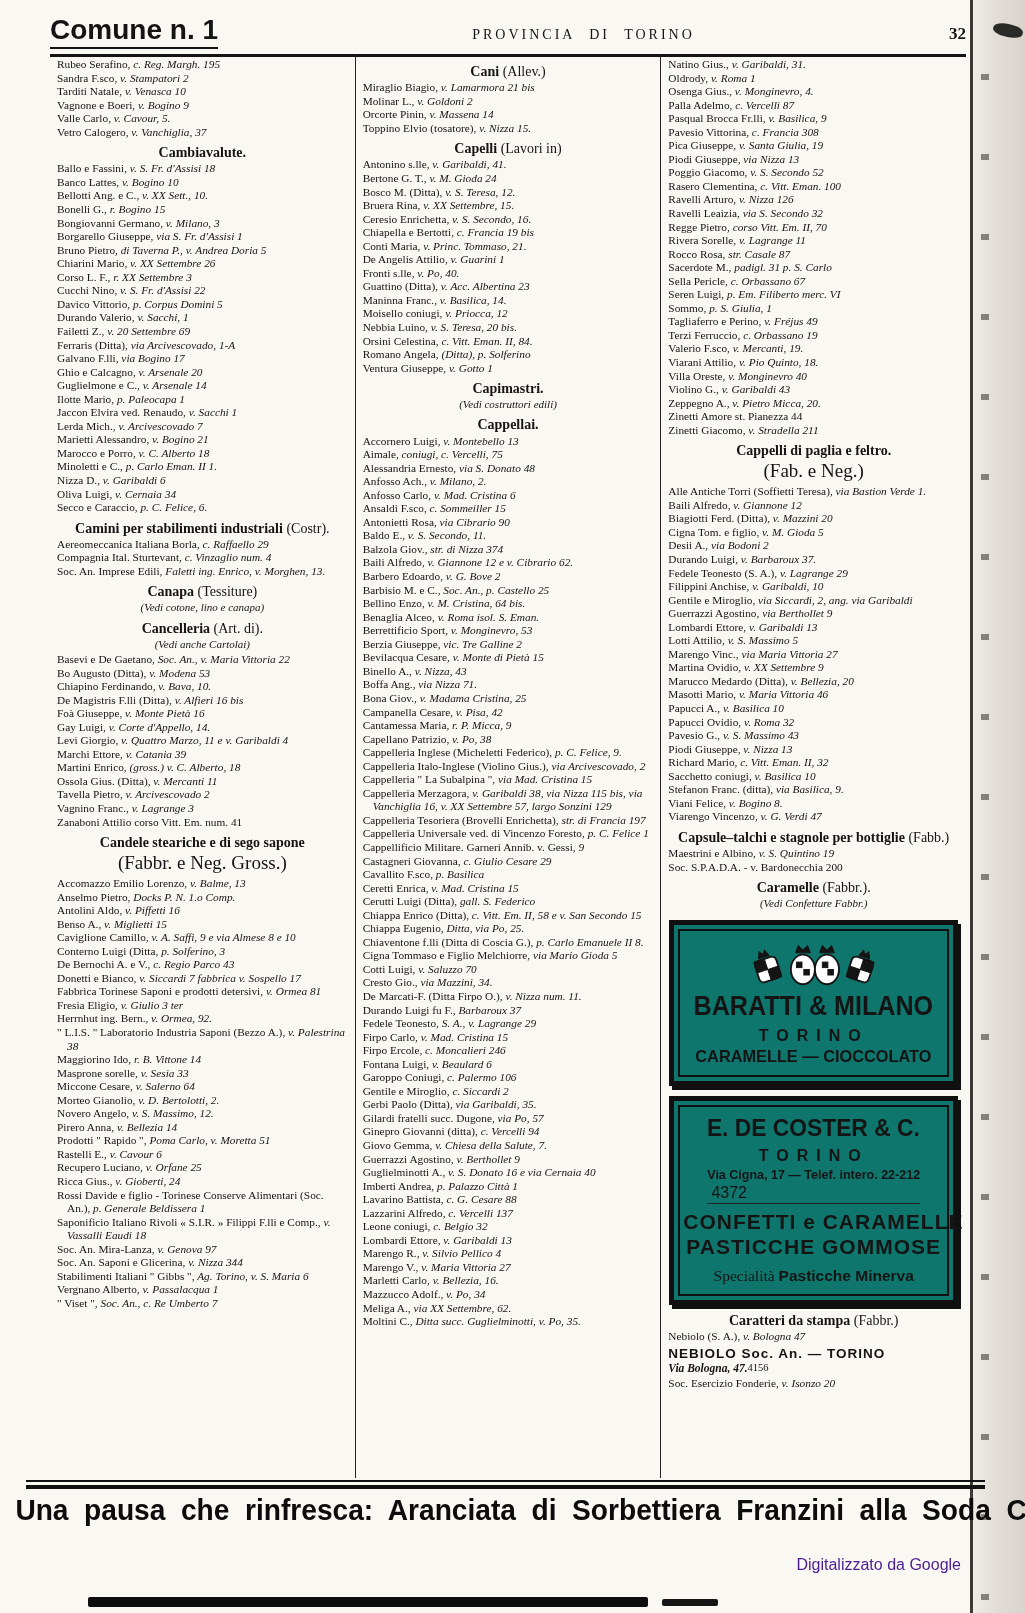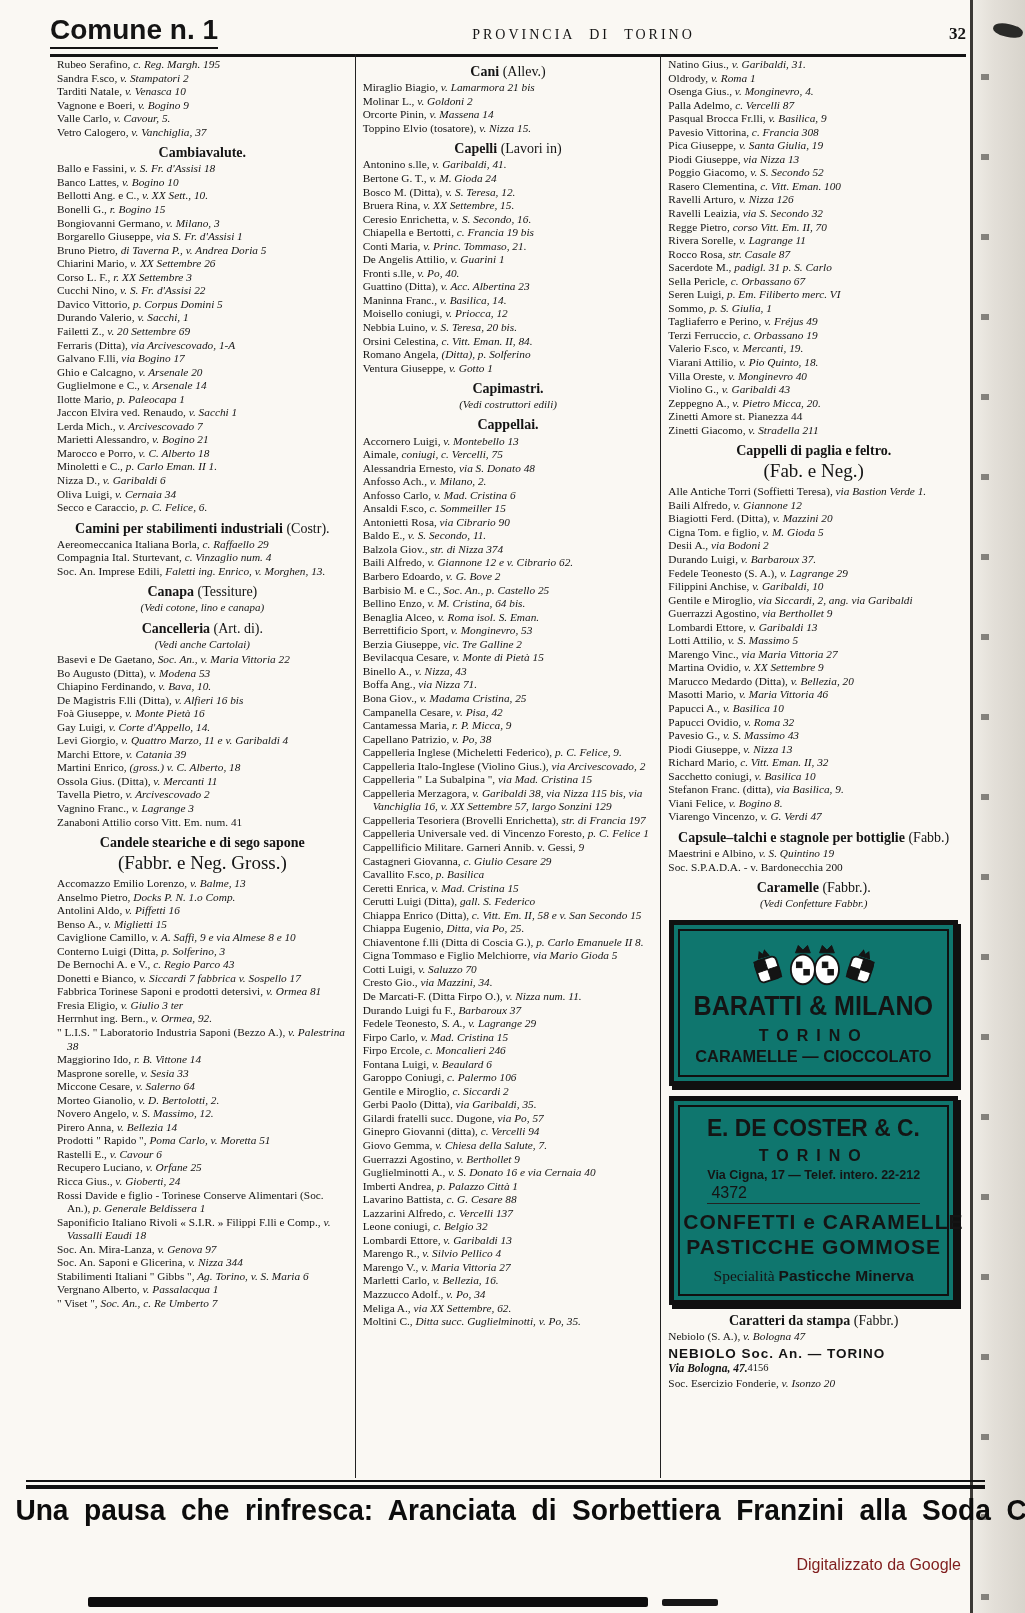--- a/index.html
+++ b/index.html
@@ -47,21 +47,21 @@
   .nebiolo-l1{font-family:"Liberation Sans",sans-serif;font-weight:bold;font-size:13.5px;letter-spacing:1px;white-space:nowrap;}
   .nebiolo-l2{display:flex;justify-content:flex-start;font-weight:bold;font-style:italic;font-size:11.5px;padding-right:6px;}
   .nebiolo-l2 .num{font-style:normal;font-weight:normal;font-size:10.5px;}
   
   .footer-rule{position:absolute;left:26px;right:40px;top:1480px;height:3px;
                border-top:2px solid #111;border-bottom:4px solid #111;}
   .banner{position:absolute;left:0;width:100%;top:1494px;text-align:center;
           font-family:"Liberation Sans",sans-serif;font-weight:bold;font-size:29px;
           transform:scaleX(.97);white-space:nowrap;color:#0c0c0c;word-spacing:8px;}
   .watermark{position:absolute;right:64px;top:1556px;font-family:"Liberation Sans",sans-serif;
-             font-size:16px;color:#7f1d1d;}
+             font-size:16px;color:#4c1d95;}
   
   .scan-edge{position:absolute;right:0;top:0;width:52px;height:100%;
              background:linear-gradient(to right,#efece6 0,#e3dfd8 40%,#d8d4cc 100%);
              border-left:3px solid #3c3a36;}
   .scan-edge .marks{position:absolute;left:8px;top:0;width:8px;height:100%;
              background:repeating-linear-gradient(to bottom,transparent 0 74px,rgba(50,48,44,.55) 74px 80px);}
   .scan-corner{position:absolute;right:2px;top:24px;width:30px;height:13px;background:#2a2a28;
                border-radius:50% 40% 50% 40%;transform:rotate(14deg);}
   .scan-bar{position:absolute;left:88px;top:1597px;width:560px;height:10px;background:#0d0d0d;border-radius:2px;}
   .scan-bar2{position:absolute;left:662px;top:1599px;width:56px;height:7px;background:#161616;border-radius:2px;}

